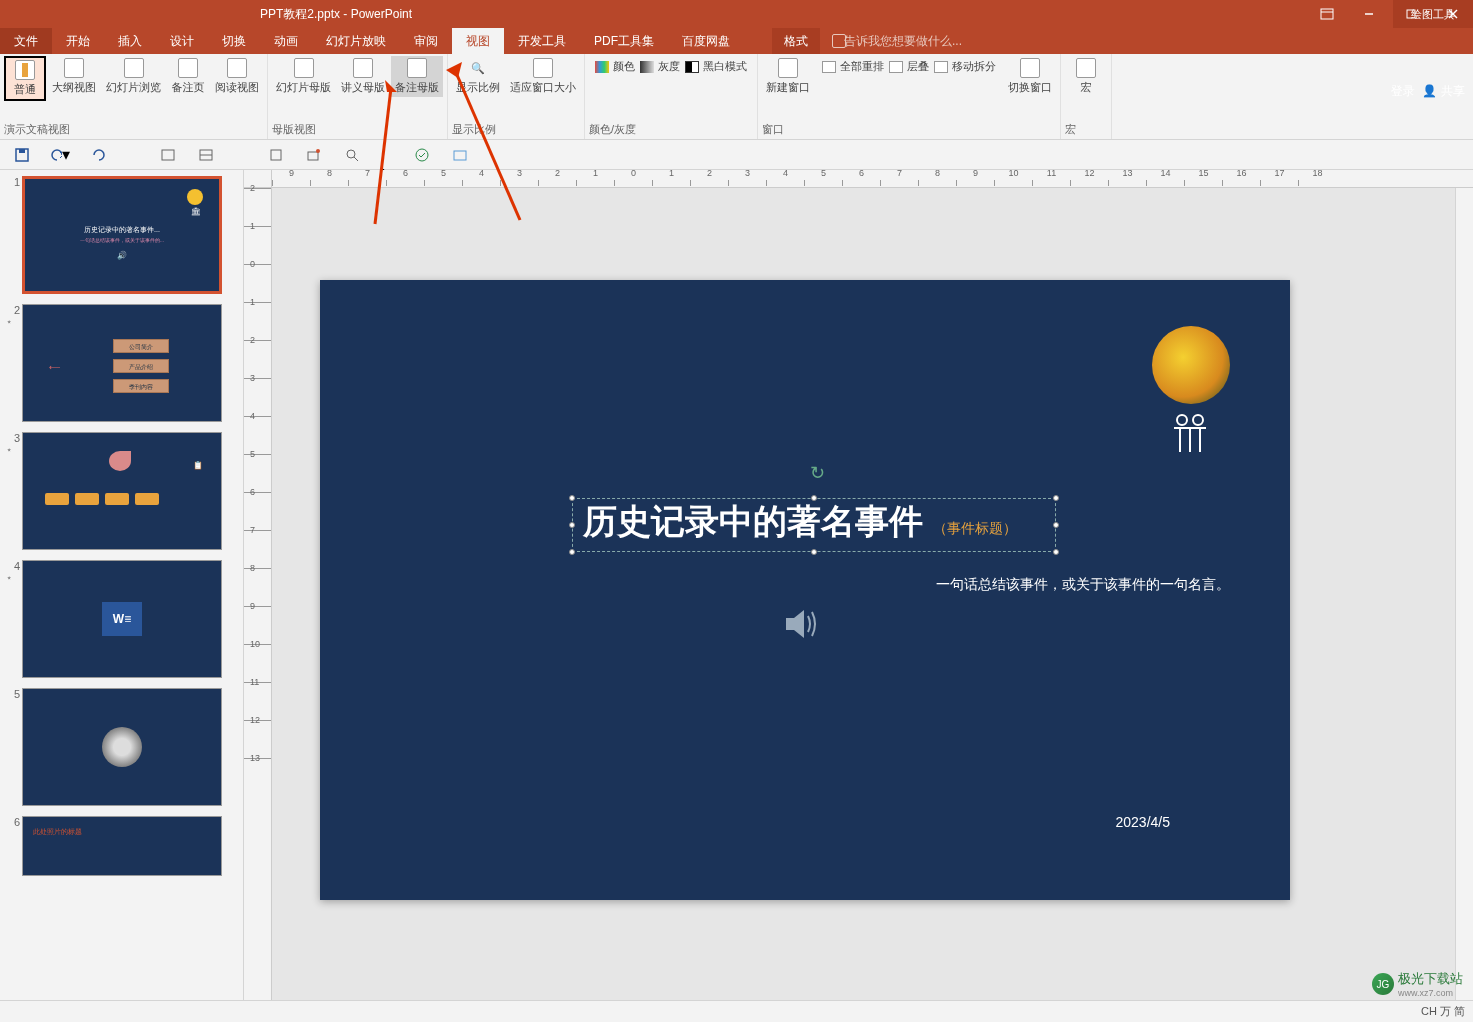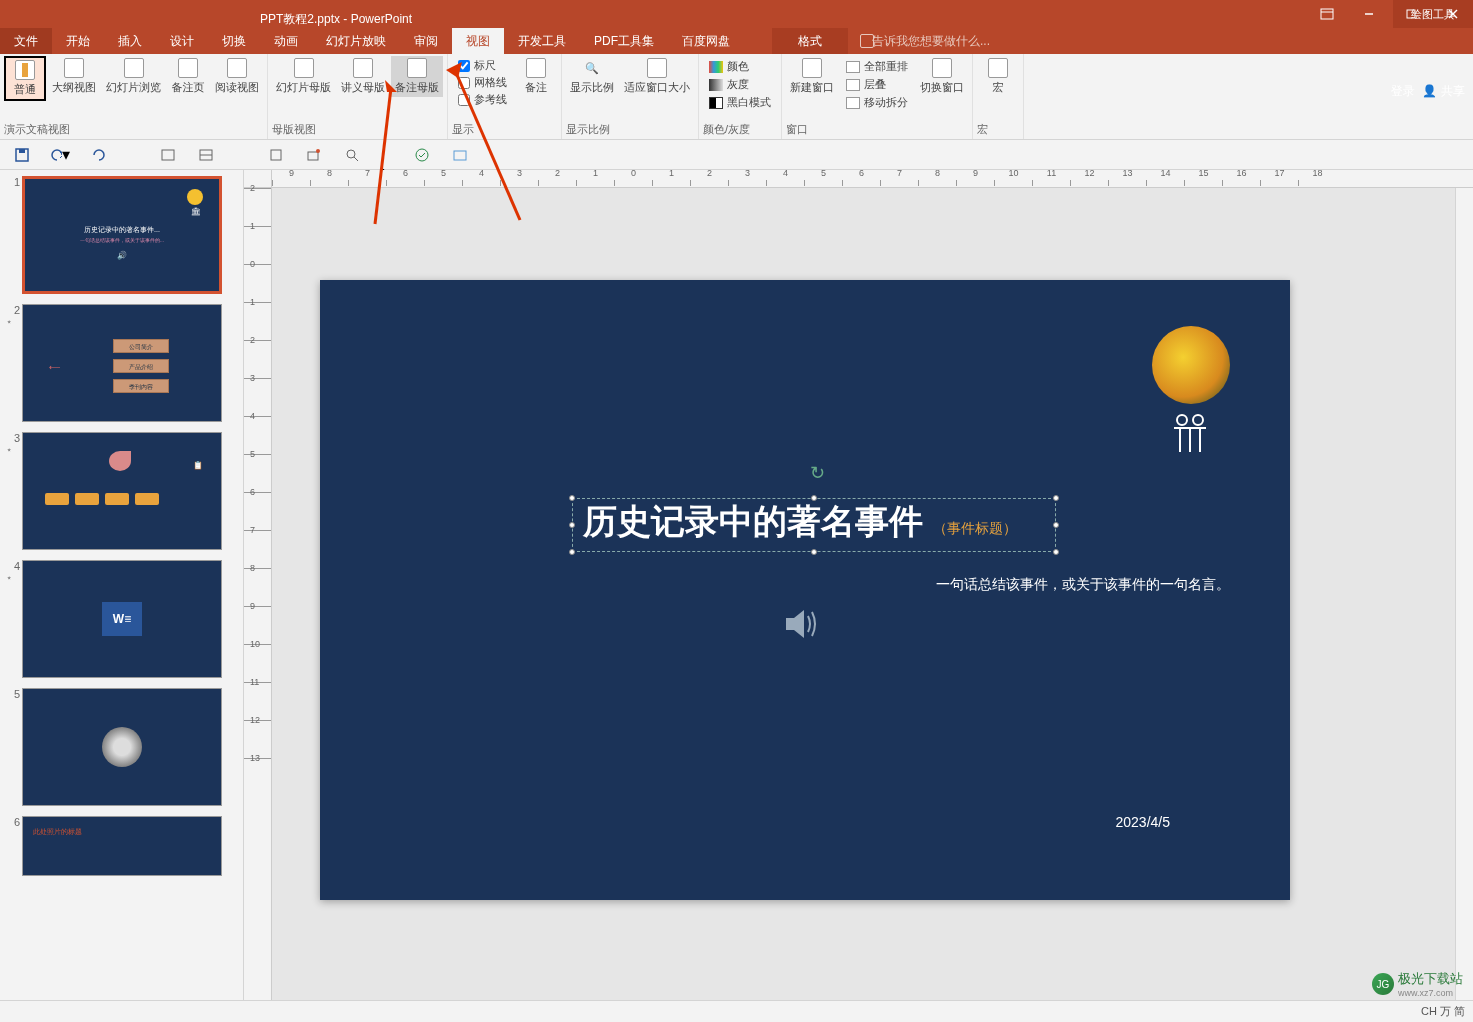--- a/index.html
+++ b/index.html
@@ -1,49 +1,49 @@
 <!DOCTYPE html>
 <html><head>
 <meta charset="utf-8">
 <style>
 * { margin: 0; padding: 0; box-sizing: border-box; font-family: "Microsoft YaHei", "Segoe UI", sans-serif; }
 body { background: #e6e6e6; width: 1473px; height: 1022px; overflow: hidden; position: relative; }
 
 
-.title-bar { background: #b7472a; height: 28px; display: flex; align-items: flex-end; color: #fff; font-size: 12px; position: relative; }
+.title-bar { background: #b7472a; height: 28px; display: flex; align-items: center; color: #fff; font-size: 12px; position: relative; }
 .title-left { width: 250px; }
 .title-center { flex: 1; text-align: left; padding-left: 10px; }
 .title-context { background: #a83d22; padding: 0 18px; height: 28px; line-height: 28px; font-size: 11px; margin-left: 250px; }
 .title-right { position: absolute; right: 0; display: flex; align-items: center; gap: 2px; height: 28px; }
 .win-btn { width: 40px; height: 28px; display: flex; align-items: center; justify-content: center; color: #fff; font-size: 12px; }
 .win-btn svg { fill: #fff; }
 
 
 .menu-bar { background: #b7472a; height: 26px; display: flex; align-items: stretch; color: #fff; font-size: 12px; position: relative; }
 .menu-item { padding: 12px 14px; display: flex; align-items: center; cursor: pointer; }
 .menu-item.file { background: #a03a20; }
 .menu-item.active { background: #f3f3f3; color: #b7472a; border-top: 1px solid #f3f3f3; }
-.menu-context { background: #a83d22; padding: 0 26px; display: flex; align-items: center; margin-left: 28px; }
+.menu-context { background: #a83d22; padding: 0 12px; display: flex; align-items: center; margin-left: 28px; }
 .menu-right { position: absolute; right: 8px; display: flex; align-items: center; gap: 8px; height: 39px; font-size: 12px; margin-top: 44px; }
 .tell-me { color: #e8c8bd; font-size: 12px; padding-left: 12px; position: relative; }
 .tell-me::before { content: ""; position: absolute; left: 0; top: 50%; transform: translateY(-50%); width: 12px; height: 12px; border: 1px solid #e8c8bd; border-radius: 2px; }
 
 
 .ribbon { background: #f3f3f3; height: 86px; display: flex; border-bottom: 1px solid #d4d4d4; }
 .ribbon-group { border-right: 1px solid #e0e0e0; display: flex; flex-direction: column; padding: 2px 4px 0 4px; position: relative; }
 .ribbon-group-content { flex: 1; display: flex; align-items: flex-start; gap: 2px; }
 .ribbon-group-label { text-align: left; font-size: 11px; color: #666; padding: 2px 0; }
 .ribbon-btn { display: flex; flex-direction: column; align-items: center; justify-content: flex-start; padding: 2px 4px; font-size: 11px; color: #444; cursor: pointer; min-width: 42px; gap: 2px; }
 .ribbon-btn.active { background: #fde2d5; border: 2px solid #000000; }
 .ribbon-btn.highlight { background: #d4d4d4; }
 .ribbon-icon { width: 20px; height: 20px; background: #5a9bd5; border-radius: 2px; display: flex; align-items: center; justify-content: center; }
 .ribbon-check-list { display: flex; flex-direction: column; gap: 2px; padding: 2px 6px; font-size: 11px; color: #444; }
 .ribbon-check-item { display: flex; align-items: center; gap: 4px; }
 .ribbon-check-item input { width: 12px; height: 12px; }
-.ribbon-small-list { display: flex; flex-direction: column; gap: 1px; padding: 2px 4px; font-size: 11px; color: #444; }
+.ribbon-small-list { display: flex; gap: 1px; padding: 2px 4px; font-size: 11px; color: #444; }
 .ribbon-small-item { display: flex; align-items: center; gap: 4px; padding: 1px 2px; }
 .small-icon { width: 14px; height: 12px; display: inline-block; }
 
 
 .qat { background: #f3f3f3; height: 30px; display: flex; align-items: center; gap: 18px; padding: 0 12px; border-bottom: 1px solid #d4d4d4; }
 .qat-btn { width: 20px; height: 20px; display: flex; align-items: center; justify-content: center; cursor: pointer; }
 .qat-sep { width: 14px; }
 
 
 .main { display: flex; height: calc(1022px - 28px - 26px - 86px - 30px - 22px); background: #e6e6e6; }
@@ -208,43 +208,20 @@
         <span>讲义母版</span>
       </div>
       <div class="ribbon-btn highlight">
         <div class="ribbon-icon" style="background:#fff;border:1px solid #999;"></div>
         <span>备注母版</span>
       </div>
     </div>
     <div class="ribbon-group-label">母版视图</div>
   </div>
 
-  <div class="ribbon-group">
-    <div class="ribbon-group-content">
-      <div class="ribbon-check-list">
-        <label class="ribbon-check-item">
-            <input type="checkbox" checked="" style="">
-            <span>标尺</span>
-          </label>
-        <label class="ribbon-check-item">
-            <input type="checkbox" style="">
-            <span>网格线</span>
-          </label>
-        <label class="ribbon-check-item">
-            <input type="checkbox" style="">
-            <span>参考线</span>
-          </label>
-      </div>
-      <div class="ribbon-btn">
-        <div class="ribbon-icon" style="background:#fff;border:1px solid #999;"></div>
-        <span>备注</span>
-      </div>
-    </div>
-    <div class="ribbon-group-label">显示</div>
-  </div>
 
   <div class="ribbon-group">
     <div class="ribbon-group-content">
       <div class="ribbon-btn">
         <div class="ribbon-icon" style="background:none;">🔍</div>
         <span>显示比例</span>
       </div>
       <div class="ribbon-btn">
         <div class="ribbon-icon" style="background:#fff;border:1px solid #999;"></div>
         <span>适应窗口大小</span>

